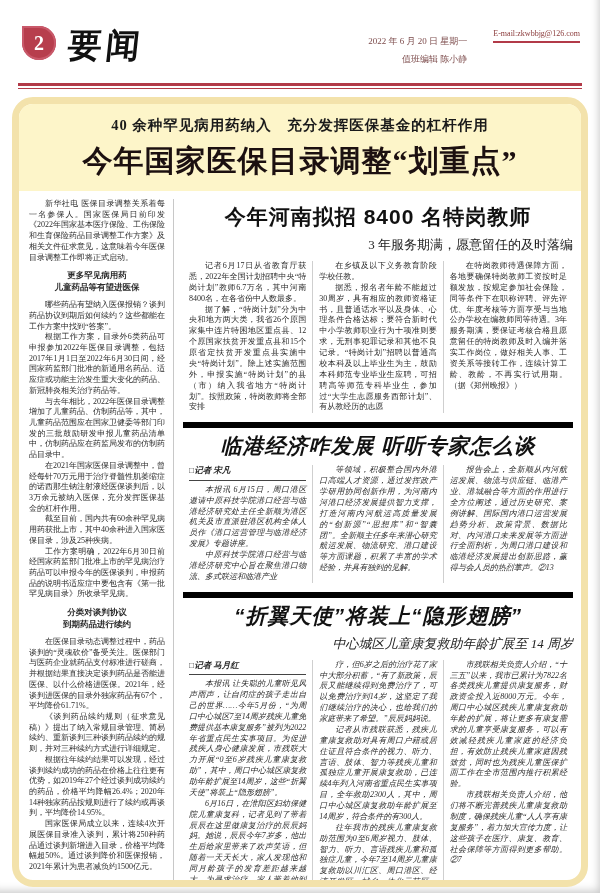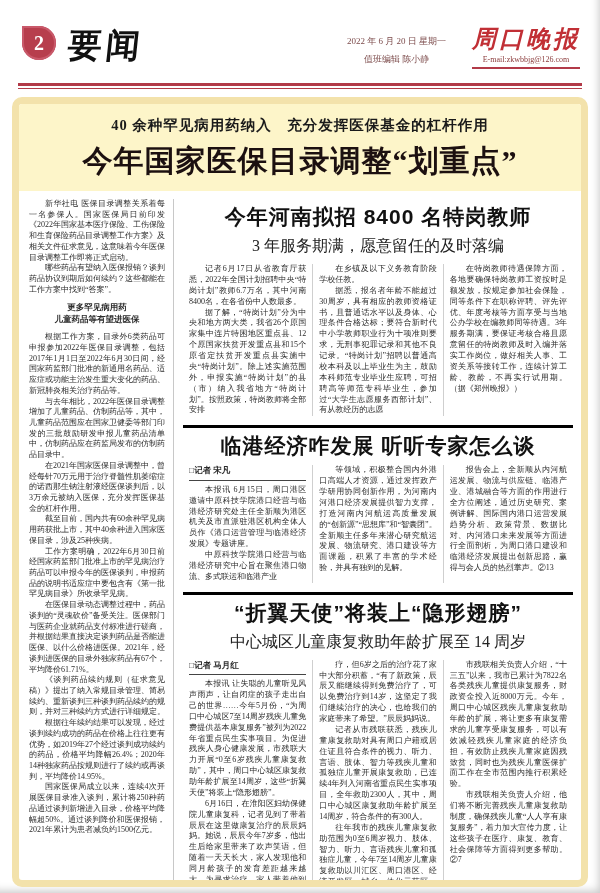--- a/index.html
+++ b/index.html
@@ -8,47 +8,47 @@
         box-shadow:inset -5px -6px 8px -4px #c9c9c9;}
   
   .masthead{display:flex;align-items:flex-start;padding:24px 20px 0 22px;height:54px;}
   .badge{width:34px;height:34px;background:#b73e4d;border-radius:0 50% 50% 50%;
          display:flex;align-items:center;justify-content:center;margin-top:2px;
          box-shadow:inset 0 0 0 2px #c9596a;}
   .badge span{color:#fff;font-size:20px;font-weight:bold;font-family:"Liberation Serif",serif;}
   .section-title{font-size:34px;font-weight:900;color:#111;margin-left:12px;line-height:44px;
          transform:skewX(-6deg);letter-spacing:4px;}
   .mh-spacer{flex:1;}
-  .dateblock{font-size:9px;color:#7c4b4b;line-height:2.0;margin-top:8px;text-align:center;white-space:nowrap;font-family:Liberation Serif, serif;}
+  .dateblock{font-size:9px;color:#7c4b4b;line-height:2.0;margin-top:8px;text-align:right;white-space:nowrap;font-family:Liberation Serif, serif;}
   .paperblock{margin-left:26px;text-align:center;margin-top:2px;padding-bottom:3px;
          border-bottom:2px solid #b23a48;}
   .papername{font-size:24px;font-weight:900;color:#c12f35;font-style:italic;letter-spacing:3px;
          line-height:26px;}
   .paperemail{font-size:8px;color:#8a3a3a;margin-top:3px;}
   .mast-rule{margin:5px 18px 0 18px;border-top:3px solid #b23a48;border-bottom:1px solid #b23a48;height:2px;}
   
-  .frame{margin:8px 12px 0 12px;height:776px;border:7px solid #f3e2ab;border-radius:10px;
+  .frame{margin:8px 12px 0 12px;height:776px;border:7px solid #f3e2ab;border-radius:21px;
          background:#fff;overflow:hidden;}
   .lead{background:#fdf5c9;text-align:center;padding:12px 6px 14px 6px;}
   .lead-kicker{font-size:14.5px;font-weight:bold;color:#1a1a1a;letter-spacing:1px;margin-bottom:9px;}
   .lead-title{font-size:30px;font-weight:900;color:#1c1010;letter-spacing:1px;line-height:1.1;
          font-family:"Liberation Serif","DejaVu Serif",serif;}
   
   .content{display:flex;padding:8px 8px 8px 10px;}
   .leftcol{width:136px;flex:none;padding-right:8px;border-right:1px solid #c8c8c8;
          font-size:8px;line-height:1.34;text-align:justify;}
   .leftcol .blk-p{text-indent:2em;margin:0;}
   .leftcol .blk-h{font-weight:bold;text-align:center;white-space:pre-line;margin:7px 0;
          font-size:8.5px;text-indent:0;}
   .rightarea{flex:1;padding-left:9px;display:flex;flex-direction:column;}
   .art{padding:2px 0 5px 0;}
-  .art + .art{border-top:3px solid #000000;margin-top:4px;}
+  .art + .art{border-top:6px solid #000000;margin-top:4px;font-style:italic;}
   .art-title{font-size:21px;font-weight:900;text-align:center;color:#111;margin:2px 0 5px 0;
          font-family:"Liberation Sans","DejaVu Sans",sans-serif;letter-spacing:1px;}
-  .art-sub{font-size:16px;text-align:center;color:#222;margin-bottom:7px;}
+  .art-sub{font-size:13px;text-align:right;color:#222;margin-bottom:7px;}
   .art-body{display:flex;align-items:stretch;}
   .col{flex:1;padding:0 6px;font-size:8px;line-height:1.36;text-align:justify;}
   .col + .col{border-left:1px solid #cfcfcf;}
   .col p{margin:0;text-indent:2em;}
   .byline{font-size:8.5px;font-weight:bold;border-bottom:1px solid #444;padding-bottom:3px;
          margin-bottom:4px;}
 </style>
 </head>
 <body>
 
@@ -58,54 +58,55 @@
     <div class="badge">
       <span>2</span>
     </div>
     <div class="section-title">要闻</div>
     <div class="mh-spacer"></div>
     <div class="dateblock">
       <div>2022 年 6 月 20 日  星期一</div>
       <div>值班编辑  陈小静</div>
     </div>
     <div class="paperblock">
-      <div class="papername">周口晚报</div>
       <div class="paperemail">E-mail:zkwbbjg@126.com</div>
     </div>
   </div>
   <div class="mast-rule"></div>
 
   <div class="frame">
 
     <div class="lead">
       <div class="lead-kicker">40 余种罕见病用药纳入　充分发挥医保基金的杠杆作用</div>
       <div class="lead-title">今年国家医保目录调整“划重点”</div>
     </div>
 
     <div class="content">
 
       <div class="leftcol">
 
           <div class="blk blk-p">新华社电 医保目录调整关系着每一名参保人。国家医保局日前印发《2022年国家基本医疗保险、工伤保险和生育保险药品目录调整工作方案》及相关文件征求意见，这意味着今年医保目录调整工作即将正式启动。</div>
 
-          <div class="blk blk-p">哪些药品有望纳入医保报销？谈判药品协议到期后如何续约？这些都能在工作方案中找到“答案”。</div>
-
           <div class="blk blk-h">更多罕见病用药
 儿童药品等有望进医保</div>
+
+          <div class="blk blk-p">哪些药品有望纳入医保报销？谈判药品协议到期后如何续约？这些都能在工作方案中找到“答案”。</div>
 
           <div class="blk blk-p">根据工作方案，目录外6类药品可申报参加2022年医保目录调整，包括2017年1月1日至2022年6月30日间，经国家药监部门批准的新通用名药品、适应症或功能主治发生重大变化的药品、新冠肺炎相关治疗药品等。</div>
 
           <div class="blk blk-p">与去年相比，2022年医保目录调整增加了儿童药品、仿制药品等，其中，儿童药品范围应在国家卫健委等部门印发的三批鼓励研发申报儿童药品清单中，仿制药品应在药监局发布的仿制药品目录中。</div>
 
           <div class="blk blk-p">在2021年国家医保目录调整中，曾经每针70万元用于治疗脊髓性肌萎缩症的诺西那生钠注射液经医保谈判后，以3万余元被纳入医保，充分发挥医保基金的杠杆作用。</div>
 
           <div class="blk blk-p">截至目前，国内共有60余种罕见病用药获批上市，其中40余种进入国家医保目录，涉及25种疾病。</div>
 
           <div class="blk blk-p">工作方案明确，2022年6月30日前经国家药监部门批准上市的罕见病治疗药品可以申报今年的医保谈判，申报药品的说明书适应症中要包含有《第一批罕见病目录》所收录罕见病。</div>
 
+          <div class="blk blk-h">分类对谈判协议
+到期药品进行续约</div>
 
           <div class="blk blk-p">在医保目录动态调整过程中，药品谈判的“灵魂砍价”备受关注。医保部门与医药企业就药品支付标准进行磋商，并根据结果直接决定谈判药品是否能进医保、以什么价格进医保。2021年，经谈判进医保的目录外独家药品有67个，平均降价61.71%。</div>
 
 
           <div class="blk blk-p">《谈判药品续约规则（征求意见稿）》提出了纳入常规目录管理、简易续约、重新谈判三种谈判药品续约的规则，并对三种续约方式进行详细规定。</div>
 
           <div class="blk blk-p">根据往年续约结果可以发现，经过谈判续约成功的药品在价格上往往更有优势，如2019年27个经过谈判成功续约的药品，价格平均降幅26.4%；2020年14种独家药品按规则进行了续约或再谈判，平均降价14.95%。</div>
 
           <div class="blk blk-p">国家医保局成立以来，连续4次开展医保目录准入谈判，累计将250种药品通过谈判新增进入目录，价格平均降幅超50%。通过谈判降价和医保报销，2021年累计为患者减负约1500亿元。</div>
 

